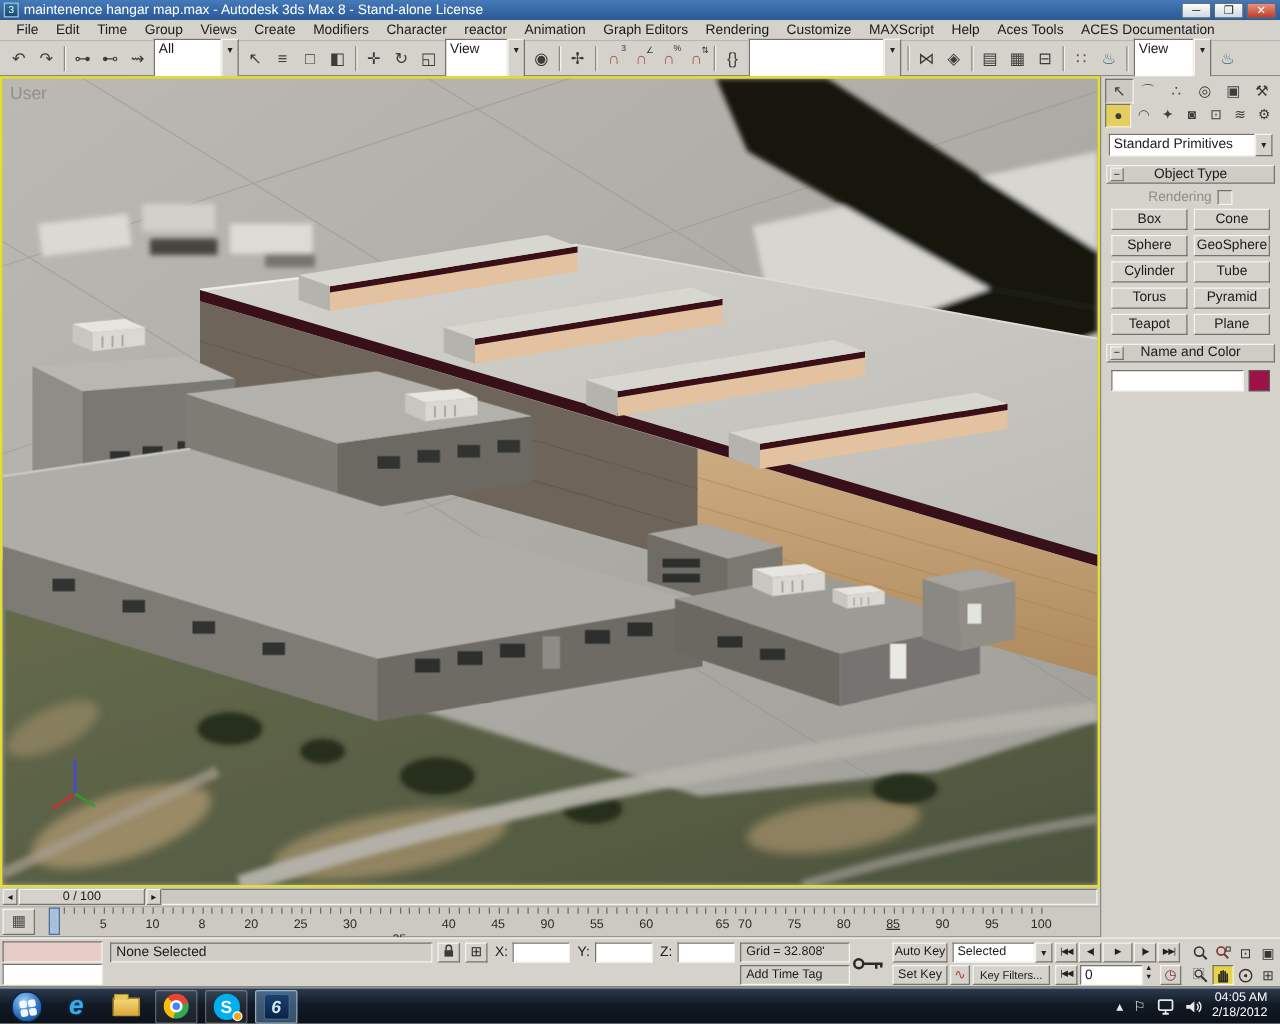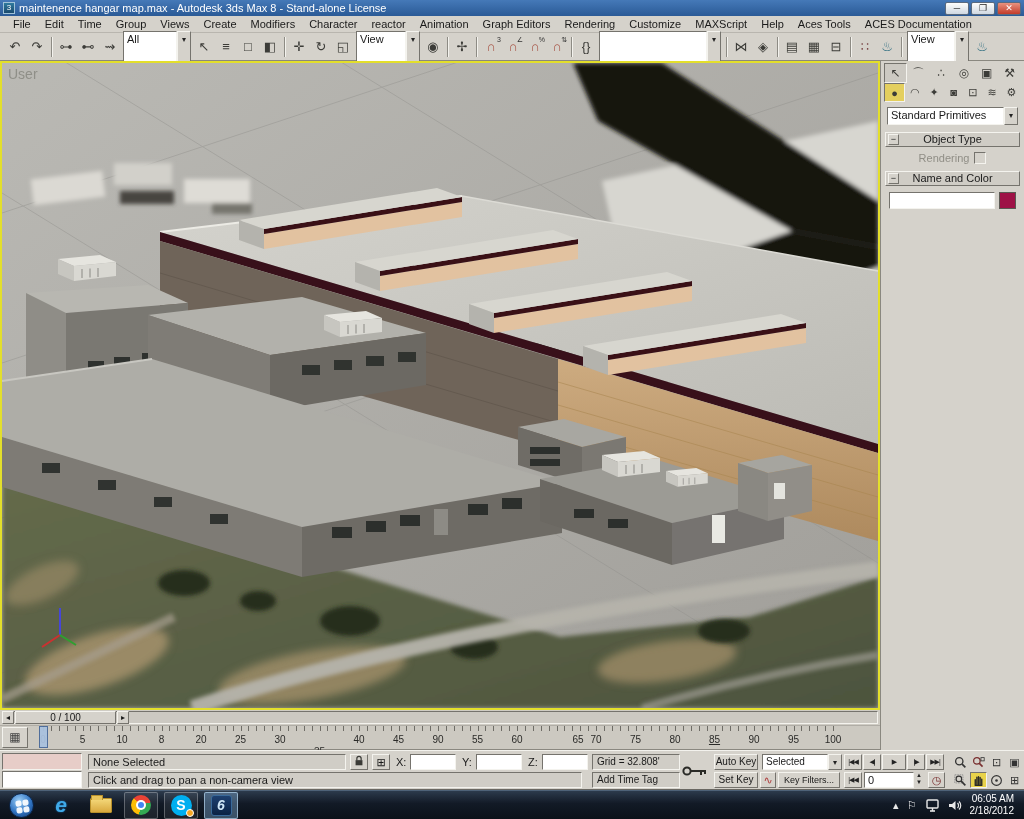--- a/index.html
+++ b/index.html
@@ -592,20 +592,32 @@
     </div>
 
     <div class="rollout-hdr bevel-out">
       <div class="minus-box bevel-out">−</div>
       <span>Object Type</span>
     </div>
     <div id="autogrid-row">
       <span>Rendering</span>
       <span id="autogrid-check"></span>
     </div>
+    <div id="obj-grid">
+        <div class="obj-btn bevel-out">Box</div>
+        <div class="obj-btn bevel-out">Cone</div>
+        <div class="obj-btn bevel-out">Sphere</div>
+        <div class="obj-btn bevel-out">GeoSphere</div>
+        <div class="obj-btn bevel-out">Cylinder</div>
+        <div class="obj-btn bevel-out">Tube</div>
+        <div class="obj-btn bevel-out">Torus</div>
+        <div class="obj-btn bevel-out">Pyramid</div>
+        <div class="obj-btn bevel-out">Teapot</div>
+        <div class="obj-btn bevel-out">Plane</div>
+      </div>
 
     <div class="rollout-hdr bevel-out">
       <div class="minus-box bevel-out">−</div>
       <span>Name and Color</span>
     </div>
     <div id="namecolor-row">
       <div id="name-input" class="sunken-white"></div>
       <div id="color-swatch" style="background: rgb(158, 17, 70);"></div>
     </div>
   </div>
@@ -625,21 +637,20 @@
   <div class="sb bevel-out sb-btn" style="left:372px;top:3px;width:18px;height:16px;line-height:14px;">⊞</div>
 
   <span class="sb" style="left:396px;top:5px;">X:</span>
   <div class="sb sunken-white" style="left:410px;top:3px;width:46px;height:16px;"></div>
   <span class="sb" style="left:462px;top:5px;">Y:</span>
   <div class="sb sunken-white" style="left:476px;top:3px;width:46px;height:16px;"></div>
   <span class="sb" style="left:528px;top:5px;">Z:</span>
   <div class="sb sunken-white" style="left:542px;top:3px;width:46px;height:16px;"></div>
 
   <div class="sb sb-field" style="left:592px;top:3px;width:88px;height:16px;font-size:10px;">Grid = 32.808'</div>
-  <div class="sb sb-field" style="left:88px;top:21px;width:494px;height:16px;">Click and drag to pan a non-camera view</div>
   <div class="sb sb-field" style="left:592px;top:21px;width:88px;height:16px;font-size:10px;">Add Time Tag</div>
 
   <div class="sb" style="left:682px;top:4px;width:30px;height:32px;display:flex;align-items:center;">
     <svg width="26" height="14" viewBox="0 0 26 14">
       <circle cx="5" cy="7" r="3.6" fill="none" stroke="#2a2a26" stroke-width="2"></circle>
       <line x1="9" y1="7" x2="24" y2="7" stroke="#2a2a26" stroke-width="2"></line>
       <line x1="19" y1="7" x2="19" y2="11" stroke="#2a2a26" stroke-width="2"></line>
       <line x1="23" y1="7" x2="23" y2="10" stroke="#2a2a26" stroke-width="2"></line>
     </svg>
   </div>
@@ -741,17 +752,17 @@
     <svg width="15" height="13" viewBox="0 0 15 13">
       <rect x="2" y="1" width="11" height="8" rx="1" fill="none" stroke="#e8e8e8" stroke-width="1.4"></rect>
       <line x1="5" y1="12" x2="10" y2="12" stroke="#e8e8e8" stroke-width="1.6"></line>
       <line x1="7.5" y1="9" x2="7.5" y2="12" stroke="#e8e8e8" stroke-width="1.4"></line>
     </svg>
     <svg width="14" height="13" viewBox="0 0 14 13">
       <path d="M1,5 H4 L7.5,2 V11 L4,8 H1 Z" fill="#e8e8e8"></path>
       <path d="M9.5,4 a3.5,3.5 0 0 1 0,5 M11,2.5 a5.5,5.5 0 0 1 0,8" fill="none" stroke="#e8e8e8" stroke-width="1.2"></path>
     </svg>
     <div id="tray-clock">
-      <div>06:05 AM</div>
+      <div>04:05 AM</div>
       <div>2/18/2012</div>
     </div>
   </div>
 </div>
 
 </body></html>

